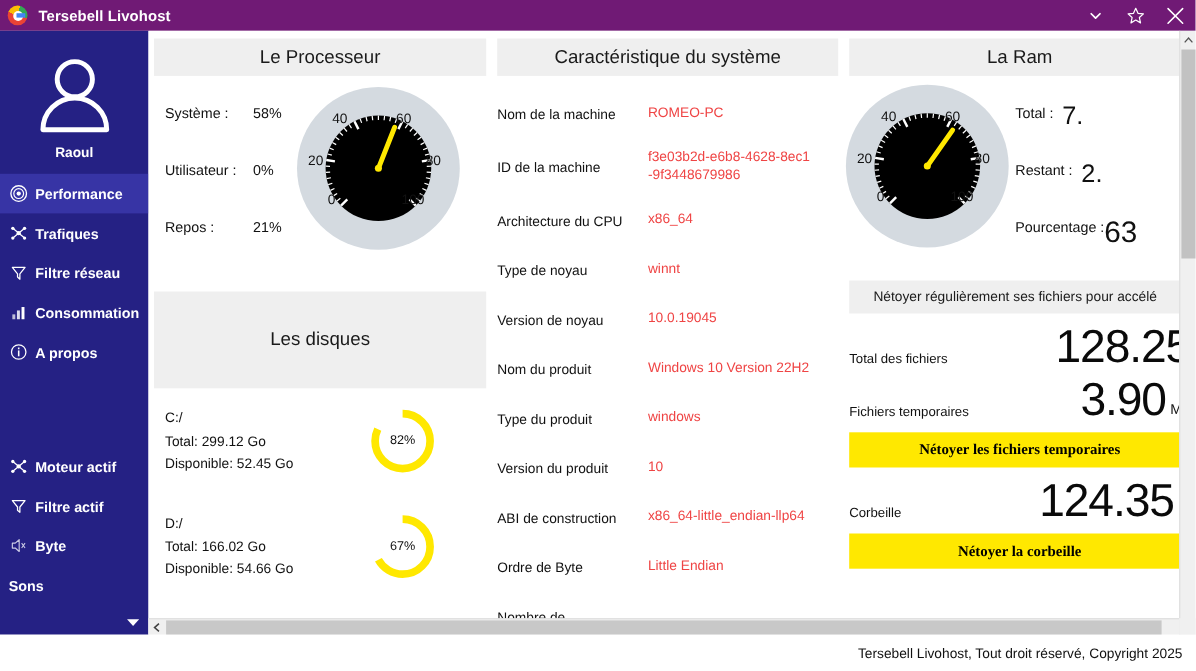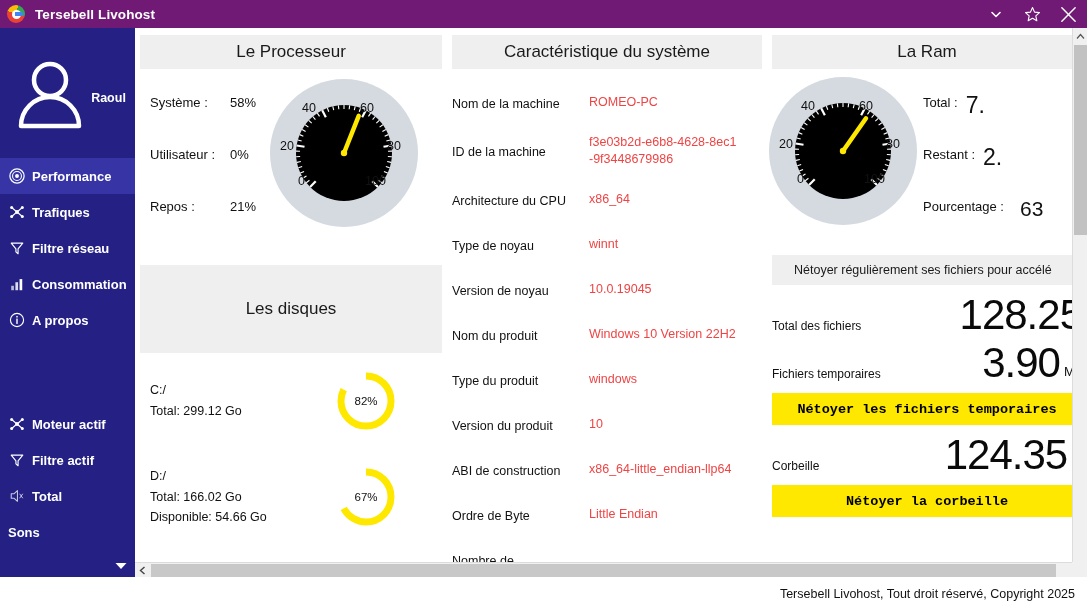--- a/index.html
+++ b/index.html
@@ -44,21 +44,21 @@
   .tc svg { display: block; }
 
   
   .sidebar {
     position: absolute; left: 0; top: 28px;
     width: 135px; height: 549px;
     background: #252184;
     overflow: hidden;
   }
   .avatar-block {
-    height: 130px; display: flex; flex-direction: row;
+    height: 130px; display: flex; flex-direction: column;
     align-items: center; justify-content: center; padding-top: 6px;
   }
   .avatar-svg { display: block; }
   .avatar-name {
     color: #ffffff; font-size: 12.5px; font-weight: bold; margin-top: 3px;
   }
   .nav-item {
     height: 36px; display: flex; align-items: center;
     padding-left: 8px; gap: 7px;
     color: #ffffff; font-size: 13px; font-weight: bold;
@@ -131,31 +131,31 @@
   .sys-row { display: flex; min-height: 45px; padding-left: 5px; align-items: center; }
   .sys-key { width: 137px; font-size: 12.5px; color: #111; padding-top: 2px; }
   .sys-val { font-size: 12.5px; color: #ef4444; line-height: 1.35; }
 
   
   .ram-body { display: flex; margin-top: 8px; }
   .ram-stats { padding-left: 6px; padding-top: 18px; }
   .ram-stat { height: 52px; display: flex; align-items: flex-start; font-size: 13px; color: #111; white-space: nowrap; }
   .ram-stat .k { }
   .ram-stat .v { font-size: 23px; line-height: 0.95; margin-left: 8px; }
-  .ram-stat.pct .v { font-size: 21px; margin-left: 16px; }
+  .ram-stat.pct .v { font-size: 27px; margin-left: 0; }
 
   .clean-row { padding: 0 5px; }
   .clean-line { display: flex; align-items: flex-end; justify-content: space-between; }
   .clean-key { font-size: 12px; color: #111; padding-bottom: 4px; white-space: nowrap; }
   .clean-big { font-size: 42px; color: #0a0a0a; line-height: 1.05; letter-spacing: -1px; white-space: nowrap; }
   .clean-unit { font-size: 13px; color: #111; padding-bottom: 6px; margin-left: 4px; }
   .btn-yellow {
     background: #ffe800; color: #000; border: none;
     width: 100%; height: 32px; font-size: 13.5px; font-weight: bold;
-    font-family: Liberation Mono, monospace; cursor: pointer;
+    font-family: Liberation Serif, serif; cursor: pointer;
   }
 
   
   .vscroll {
     position: absolute; right: 0; top: 28px; width: 15px; height: 549px;
     background: #f0f0f0; border-left: 1px solid #dcdcdc;
   }
   .vscroll .arrow {
     position: absolute; left: 0; width: 15px; height: 16px;
     display: flex; align-items: center; justify-content: center;
@@ -310,21 +310,21 @@
       <span class="nav-label">Filtre actif</span>
     </div>
 
     <div class="nav-item">
       <span class="nav-ico">
         <svg width="16" height="16" viewBox="0 0 18 18">
           <path d="M2.5 6.5 H5.5 L9.5 3 V15 L5.5 11.5 H2.5 Z" stroke="#c9c9e4" stroke-width="1.2" fill="none" stroke-linejoin="round"></path>
           <path d="M12 6.5 L15.5 11.5 M15.5 6.5 L12 11.5" stroke="#c9c9e4" stroke-width="1.1"></path>
         </svg>
       </span>
-      <span class="nav-label">Total</span>
+      <span class="nav-label">Byte</span>
     </div>
 
     <div class="nav-item">
       <span class="nav-label">Sons</span>
     </div>
 
     <div class="sidebar-scroll-arrow">
       <svg width="14" height="10" viewBox="0 0 14 10">
           <path d="M1.5 2 L7 8 L12.5 2 Z" fill="#ffffff"></path>
         </svg>
@@ -411,20 +411,21 @@
             <span class="gnum" style="left:95px; top:95px;">100</span>
           </div>
         </div>
 
         <div class="panel-head tall" style="margin-top:14px;">Les disques</div>
 
         <div class="disk-row">
           <div class="disk-info">
             <div>C:/</div>
             <div>Total: 299.12 Go</div>
+            <div>Disponible: 52.45 Go</div>
           </div>
           <div class="donut">
             <svg width="62" height="62" viewBox="0 0 62 62">
               <circle class="ring" cx="31" cy="31" r="25" fill="none" stroke="#ffe800" stroke-width="7" stroke-dasharray="128.80529879718154 28.274333882308127"></circle>
             </svg>
             <span class="donut-label">82%</span>
           </div>
         </div>
 
         <div class="disk-row">

